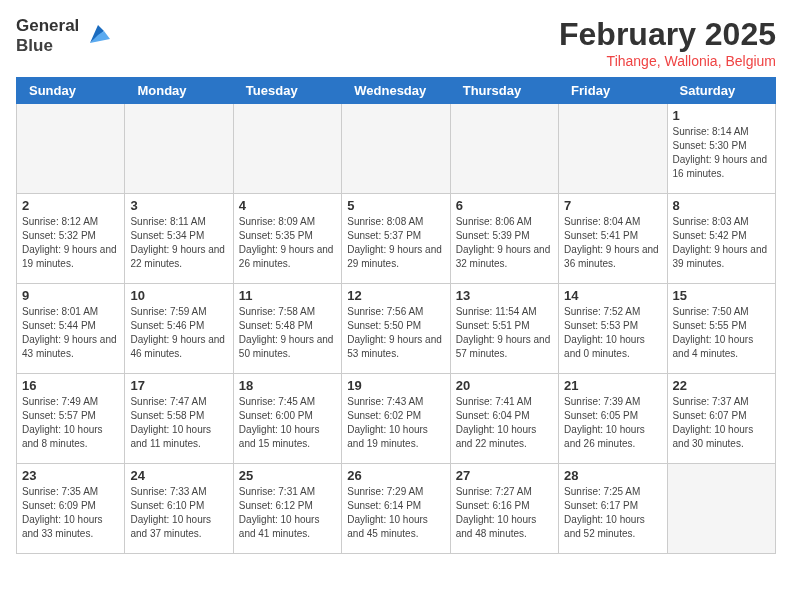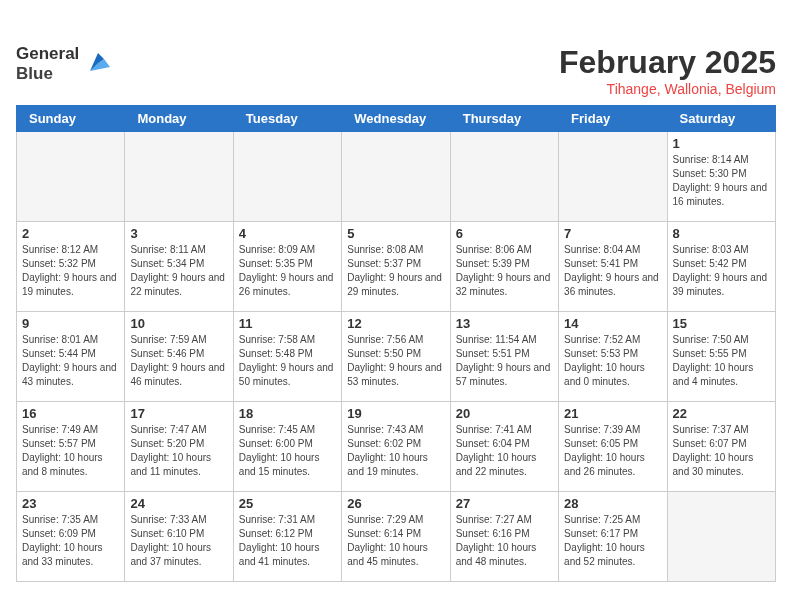--- a/index.html
+++ b/index.html
@@ -8,21 +8,20 @@
       background: #fff;
       width: 792px;
       min-height: 612px;
       padding: 16px;
     }
     .header {
       display: flex;
       justify-content: space-between;
       align-items: flex-start;
       margin-bottom: 8px;
-      margin-top: 28px;
     }
     .logo {
       display: flex;
       align-items: center;
     }
     .title-block {
       text-align: right;
     }
     .month-year {
       font-size: 32px;
@@ -214,21 +213,21 @@
       <tr>
         <td>
           <span class="day-number">16</span>
           <div class="day-info">Sunrise: 7:49 AM
 Sunset: 5:57 PM
 Daylight: 10 hours and 8 minutes.</div>
         </td>
         <td>
           <span class="day-number">17</span>
           <div class="day-info">Sunrise: 7:47 AM
-Sunset: 5:20 PM
+Sunset: 5:58 PM
 Daylight: 10 hours and 11 minutes.</div>
         </td>
         <td>
           <span class="day-number">18</span>
           <div class="day-info">Sunrise: 7:45 AM
 Sunset: 6:00 PM
 Daylight: 10 hours and 15 minutes.</div>
         </td>
         <td>
           <span class="day-number">19</span>

